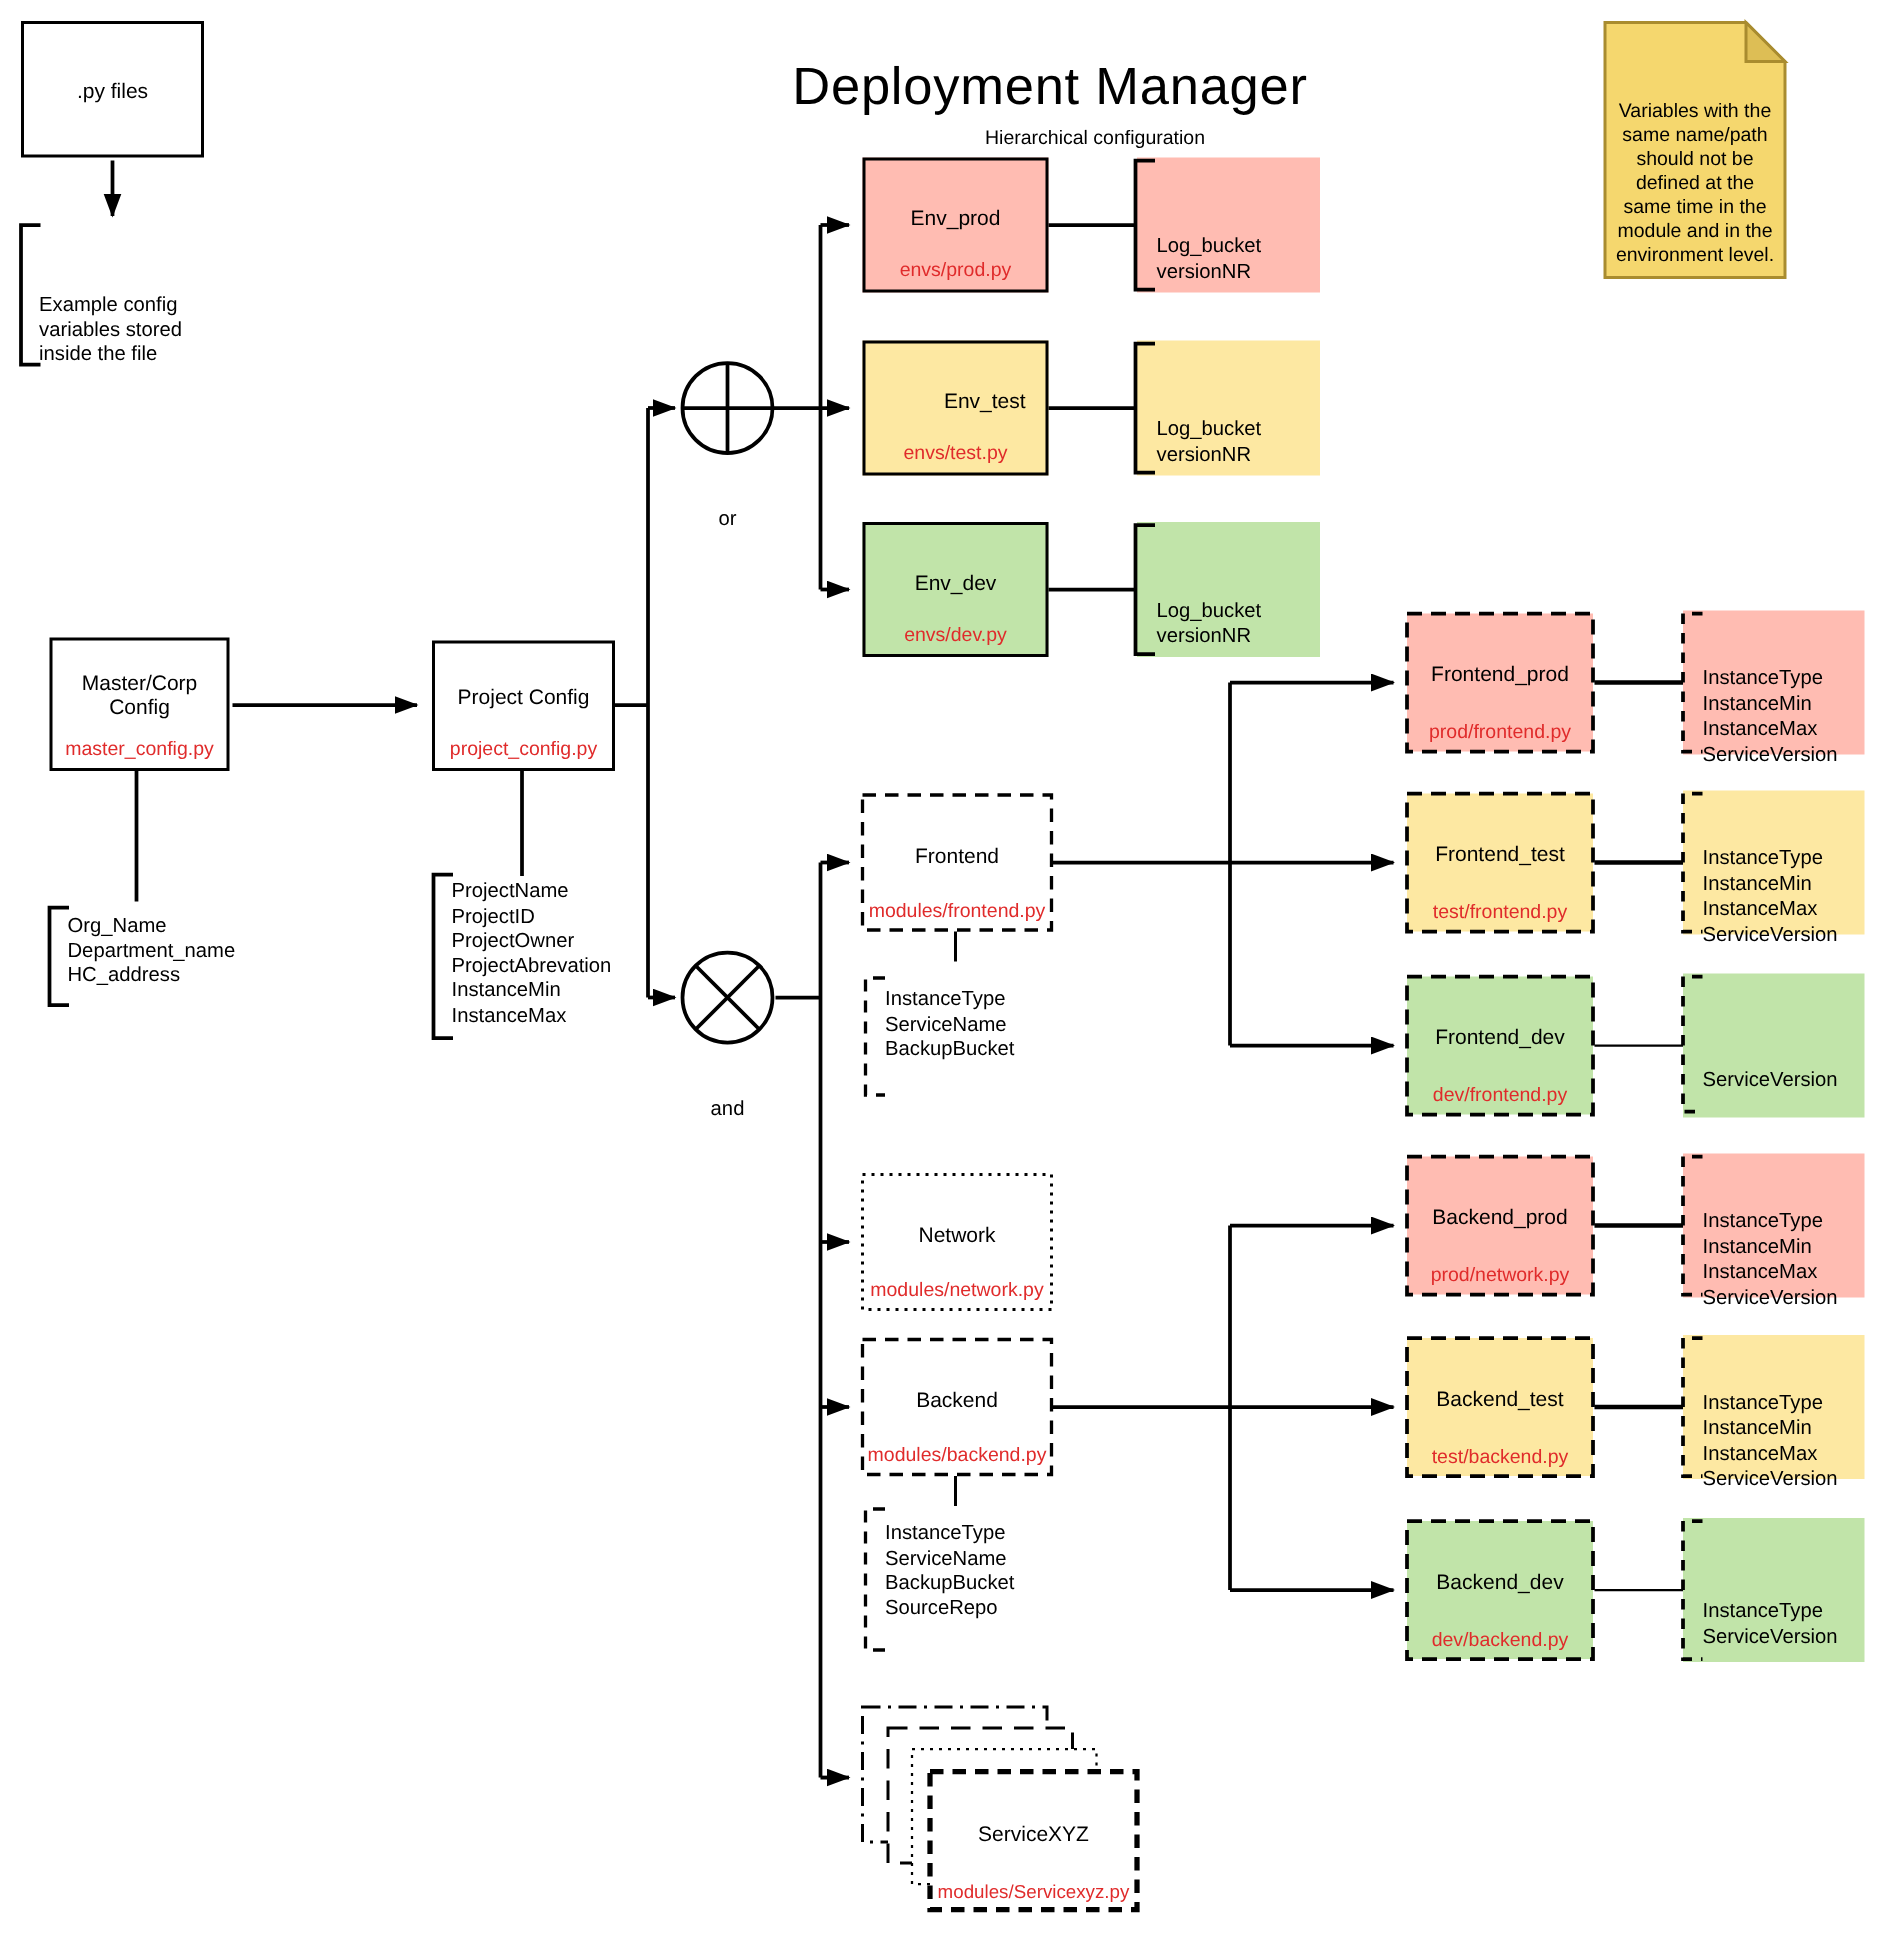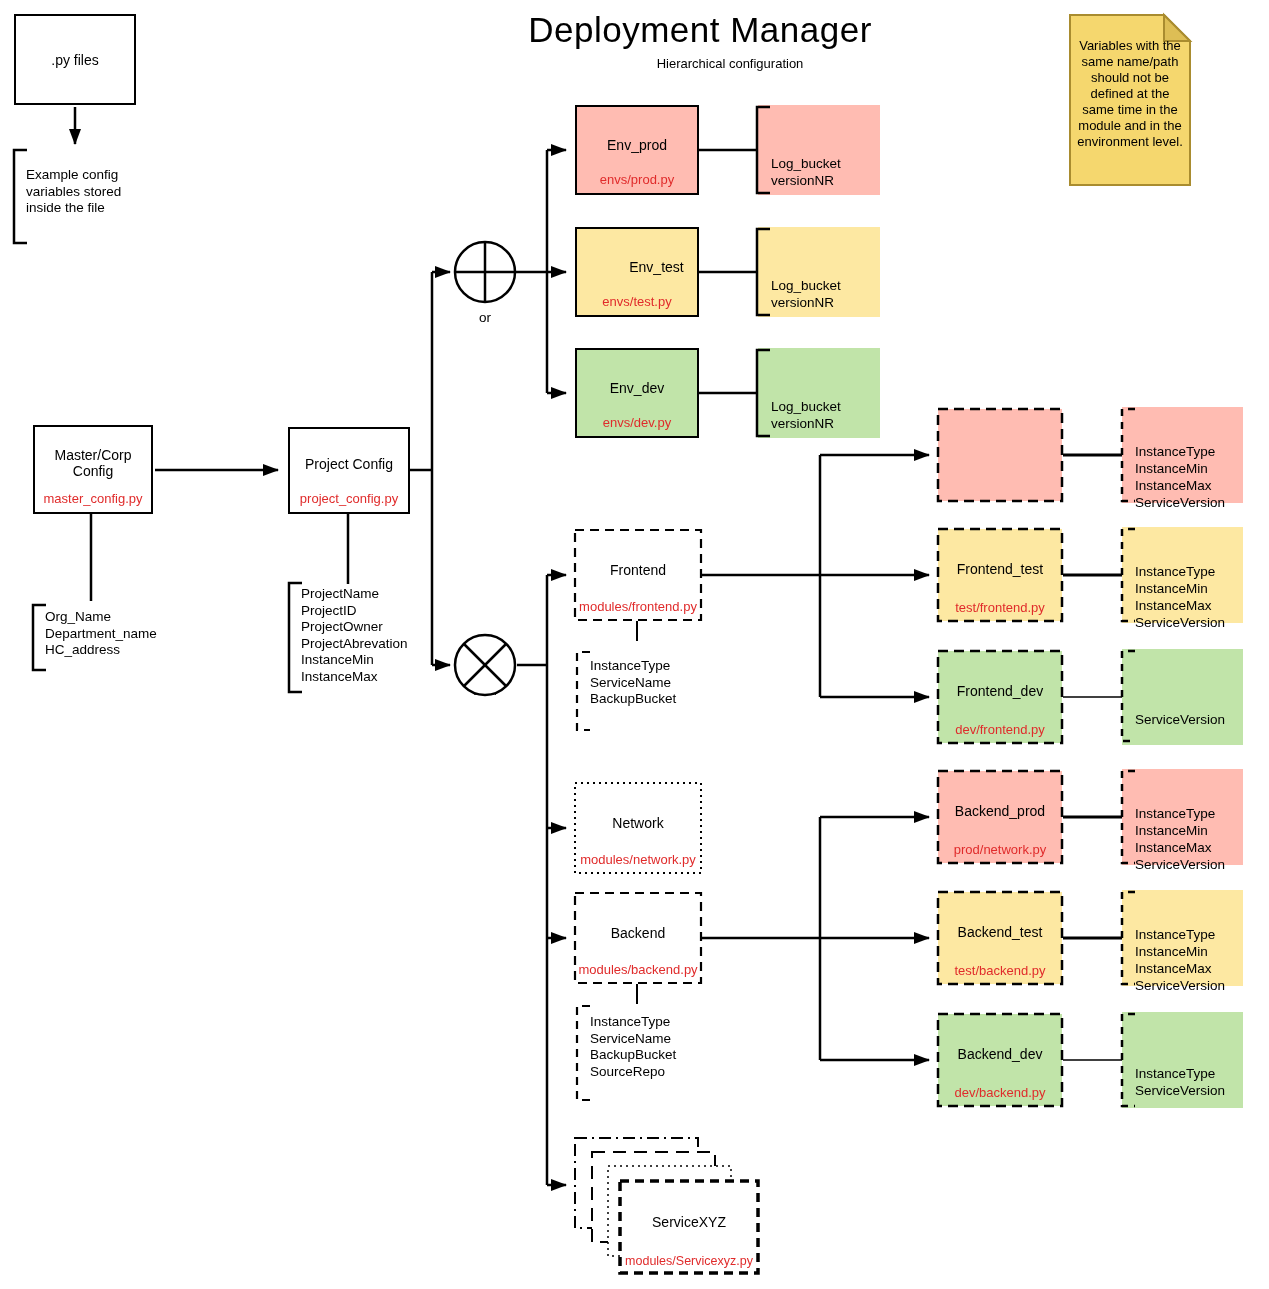--- a/index.html
+++ b/index.html
@@ -1,21 +1,21 @@
 <!DOCTYPE html>
 <html style="--c-prod: #FFBCB2; --c-test: #FDE8A2; --c-dev: #C1E4A9; --c-path_text: #E02B2B; --c-note_fill: #F5D76E; --c-note_fold: #DDBE55; --c-note_border: #A98C2F;"><head>
 <meta charset="utf-8">
 <style>
   html,body{margin:0;padding:0;background:#ffffff;}
   #canvas{position:relative;width:1269px;height:1289px;background:#fff;overflow:hidden;
           font-family:"Liberation Sans","DejaVu Sans",sans-serif;color:#000;}
   svg.layer{position:absolute;left:0;top:0;pointer-events:none;}
   #shapes{z-index:1;}
   #lines{z-index:3;}
-  .txt{position:absolute;z-index:2;}
+  .txt{position:absolute;z-index:2;margin-top:28px;}
   .pre{white-space:pre-line;}
   .box{position:absolute;z-index:2;box-sizing:border-box;}
   .solid{border:2.5px solid #000;background:#fff;}
   .thin-solid{border:2px solid #000;}
   .node-title{position:absolute;left:0;top:0;right:0;bottom:0;display:flex;align-items:center;
               justify-content:center;text-align:center;font-size:14px;line-height:16px;}
   .node-path{position:absolute;left:0;right:0;bottom:6px;text-align:center;font-size:13px;
              color:var(--c-path_text,#e02b2b);}
   .fill-prod{background:var(--c-prod,#FFBCB2);}
   .fill-test{background:var(--c-test,#FDE8A2);}
@@ -178,21 +178,21 @@
   <div class="var-list" style="left:301px;top:586px;">
     <div>ProjectName</div>
     <div>ProjectID</div>
     <div>ProjectOwner</div>
     <div>ProjectAbrevation</div>
     <div>InstanceMin</div>
     <div>InstanceMax</div>
   </div>
 
   <div class="txt op-label" style="left:465px;top:310px;width:40px;">or</div>
-  <div class="txt op-label" style="left:465px;top:684px;width:40px;font-family:Liberation Mono, monospace;">and</div>
+  <div class="txt op-label" style="left:465px;top:703px;width:40px;">and</div>
 
   <div class="box solid fill-prod" style="left:575px;top:105px;width:124px;height:90px;">
     <div class="node-title" style="bottom:10px;">Env_prod</div>
     <div class="node-path">envs/prod.py</div>
   </div>
   <div class="box solid fill-test" style="left:575px;top:227px;width:124px;height:90px;">
     <div class="node-title" style="bottom:10px;margin-left:39px;">Env_test</div>
     <div class="node-path">envs/test.py</div>
   </div>
   <div class="box solid fill-dev" style="left:575px;top:348px;width:124px;height:90px;">
@@ -237,20 +237,24 @@
     <div>ServiceName</div>
     <div>BackupBucket</div>
     <div>SourceRepo</div>
   </div>
 
   <div class="box" style="left:620px;top:1181px;width:138px;height:92px;">
     <div class="node-title" style="bottom:10px;">ServiceXYZ</div>
     <div class="node-path" style="font-size:12.5px;bottom:5px;">modules/Servicexyz.py</div>
   </div>
 
+  <div class="box" style="left:938px;top:409px;width:124px;height:92px;">
+    <div class="node-title" style="bottom:12px;">Frontend_prod</div>
+    <div class="node-path">prod/frontend.py</div>
+  </div>
   <div class="box fill-prod" style="left:1122px;top:407px;width:121px;height:96px;">
     <div class="attr-text pre">InstanceType
 InstanceMin
 InstanceMax
 ServiceVersion</div>
   </div>
 
   <div class="box" style="left:938px;top:529px;width:124px;height:92px;">
     <div class="node-title" style="bottom:12px;">Frontend_test</div>
     <div class="node-path">test/frontend.py</div>

